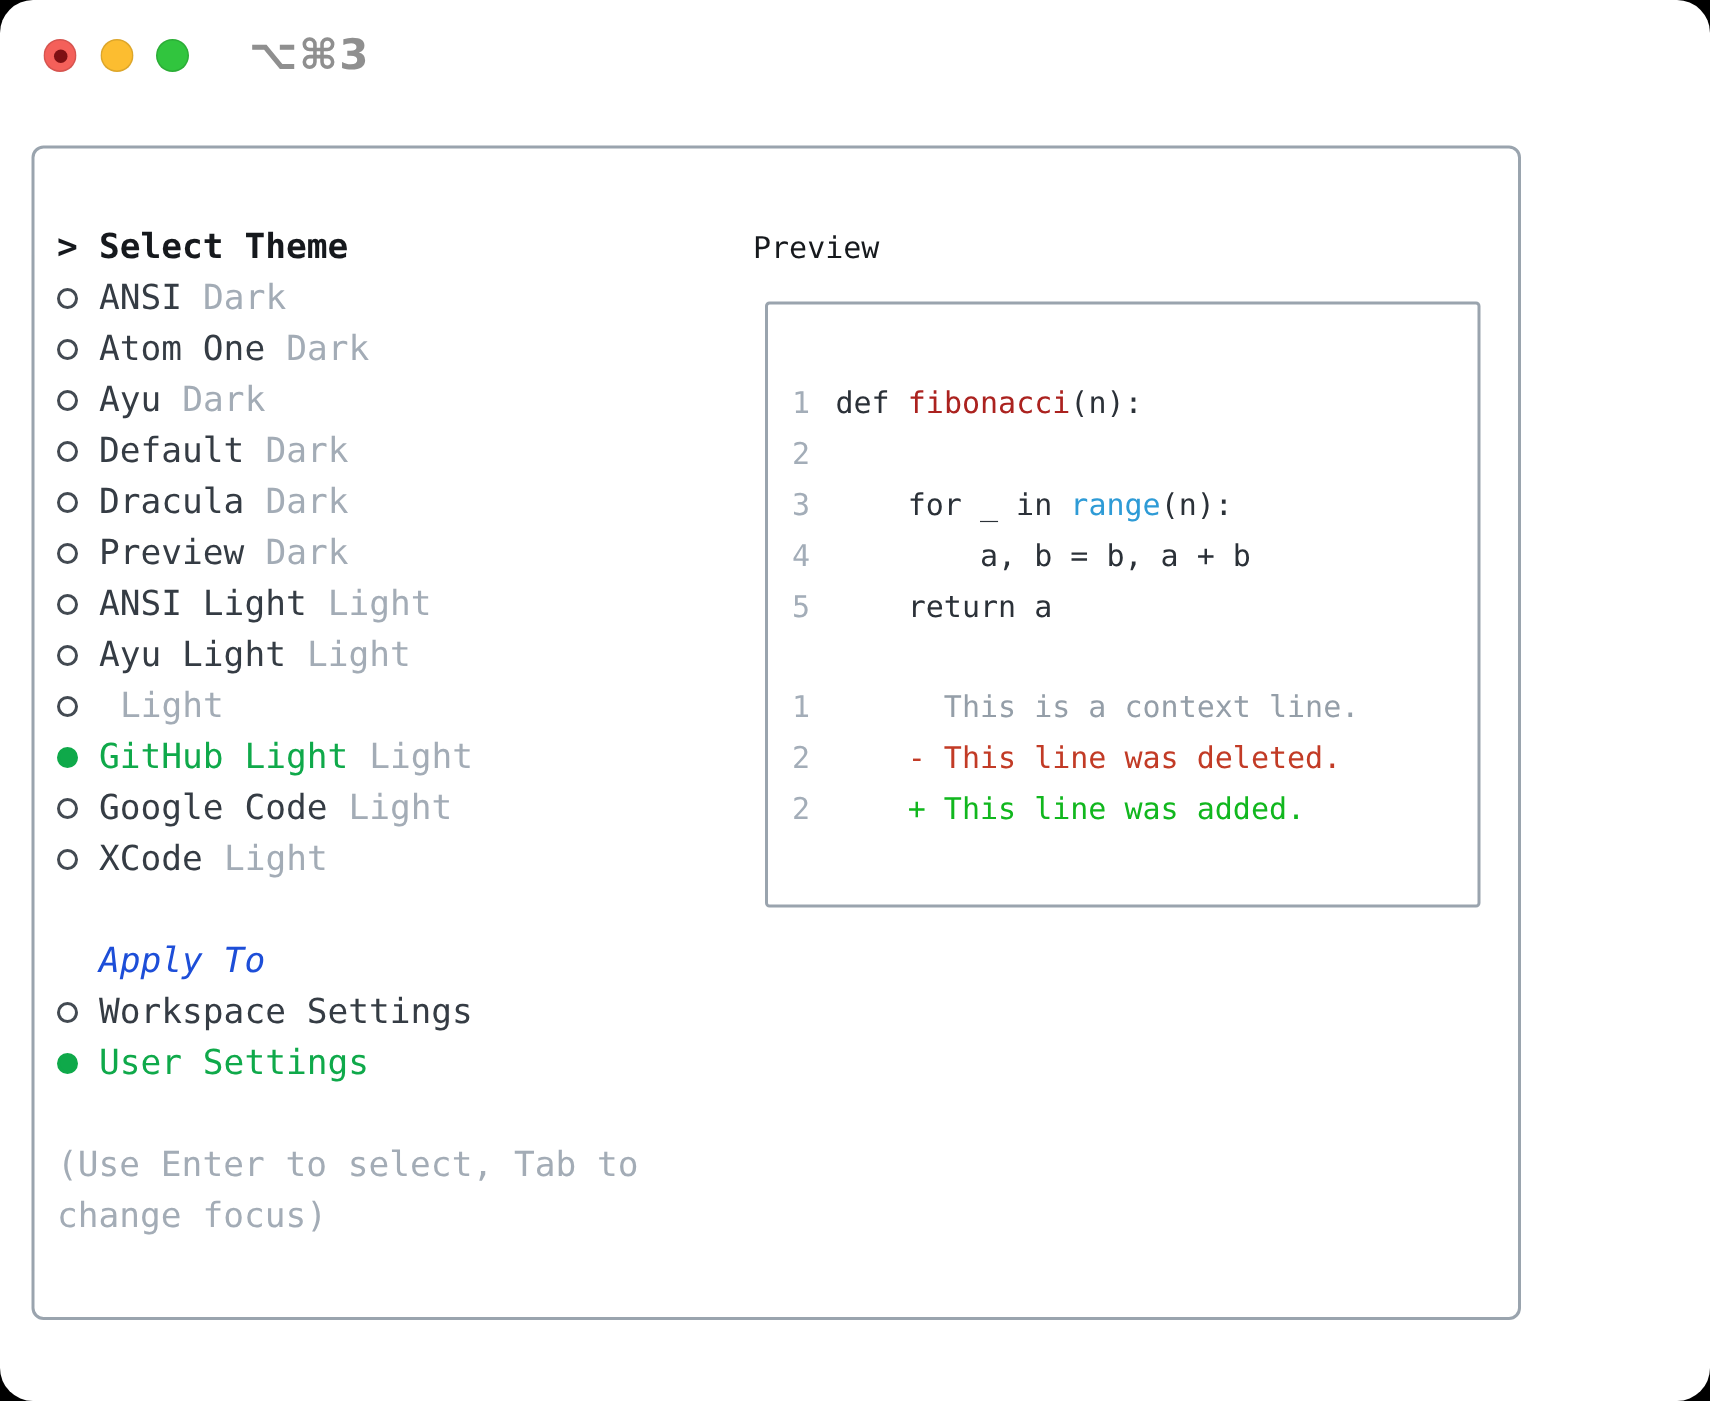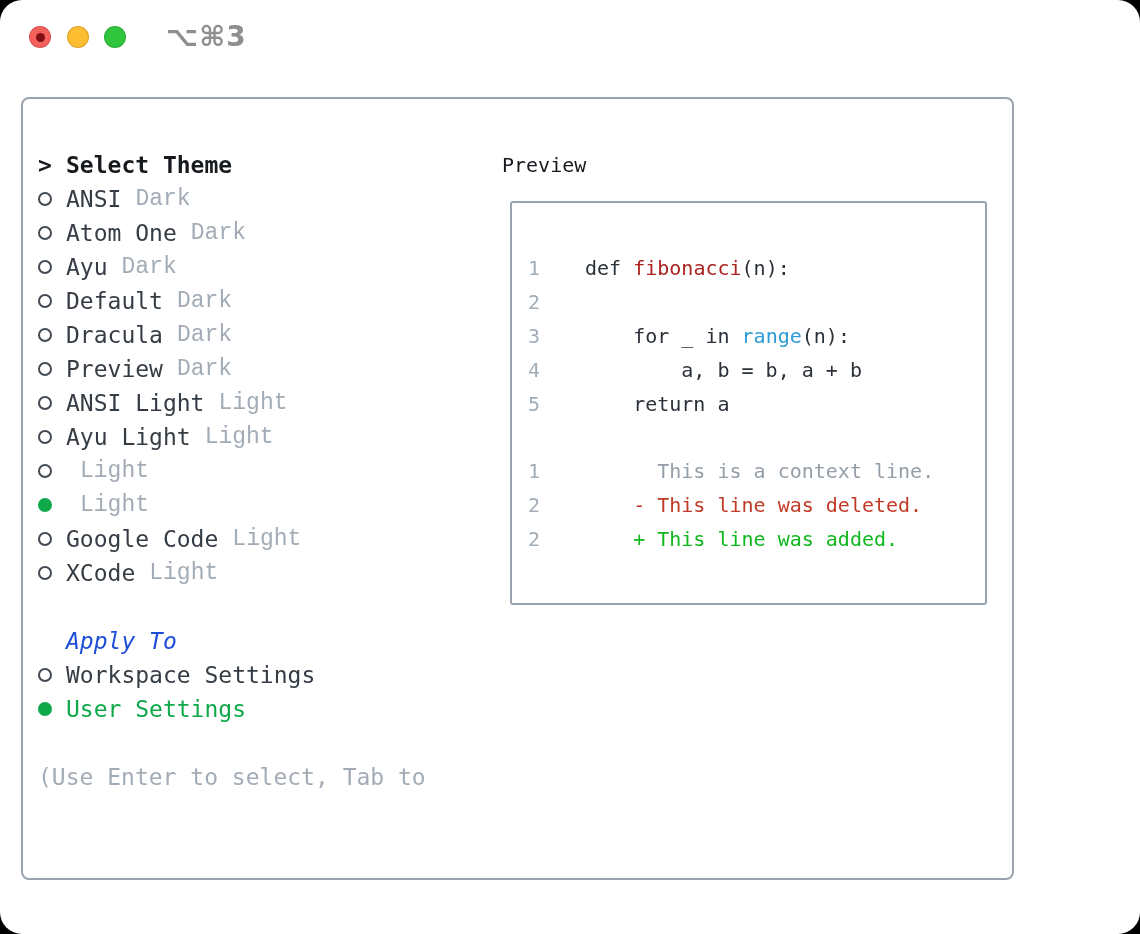--- a/index.html
+++ b/index.html
@@ -27,33 +27,33 @@
   .row { display:flex; align-items:center; height:34px; font-size:23px; color:#353c44; }
   .slot { display:flex; align-items:center; justify-content:flex-start;
           width:28px; flex:0 0 28px; }
   .theme-block { position:absolute; left:38px; top:148px; }
   .apply-block { position:absolute; left:38px; top:624px; }
   .hdr { font-weight:bold; color:#16191d; }
   .prefix { font-weight:bold; color:#16191d; font-size:23px; }
   .radio { width:14px; height:14px; border-radius:50%; border:2px solid #434a52; }
   .radio.filled { background:#0fa94a; border-color:#0fa94a; }
   .row.selected .name { color:#0fa94a; }
-  .tag { color:#a3acb6; margin-left:14px;font-family:Liberation Mono, monospace; }
+  .tag { color:#a3acb6; margin-left:14px; }
   .apply-hdr { color:#1d4ed8;font-style:italic; }
   .hint { position:absolute; left:38px; top:760px; font-size:23px; line-height:34px;
           color:#a3acb6; white-space:pre; }
   
   .preview-hdr { position:absolute; left:502px; top:148px; height:34px; display:flex;
                  align-items:center; font-size:20px; font-weight:normal; color:#16191d; }
   .preview-box { position:absolute; left:510px; top:201px; width:477px; height:404px;
                  border:2px solid #9aa4ae; border-radius:3px; background:#fff; }
   .code-area { position:absolute; left:528px; top:251px; font-size:20px; }
   .cline { display:flex; height:34px; align-items:center; }
   .lno { width:29px; flex:0 0 29px; color:#a3adb8; }
-  .ctext { white-space:pre;margin-left:28px; }
+  .ctext { white-space:pre; }
   .spacer { height:33px; }
   .tok-fg { color:#2b3138; }
   .tok-func { color:#ab221f; }
   .tok-num { color:#0e7e86; }
   .tok-builtin { color:#2e9bd6; }
   .tok-ctx { color:#949ea8; }
   .tok-del { color:#c23b26; }
   .tok-add { color:#11b71e; }
 </style>
 </head>
@@ -146,20 +146,21 @@
     <span class="slot">
             <span class="radio"></span>
           </span>
     <span class="tag">Light</span>
   </div>
 
   <div class="row selected">
     <span class="slot">
             <span class="radio filled"></span>
           </span>
+    <span class="name">GitHub Light</span>
     <span class="tag">Light</span>
   </div>
 
   <div class="row">
     <span class="slot">
             <span class="radio"></span>
           </span>
     <span class="name">Google Code</span>
     <span class="tag">Light</span>
   </div>
@@ -191,21 +192,21 @@
   <div class="row selected">
     <span class="slot">
             <span class="radio filled"></span>
           </span>
     <span class="name">User Settings</span>
 
   </div>
 </div>
   </div>
 
-  <div class="hint"><span>(Use Enter to select, Tab to</span><br></div>
+  <div class="hint"><span>(Use Enter to select, Tab to</span><br><span>change focus)</span></div>
 
   <div class="preview-hdr">Preview</div>
   <div class="preview-box"></div>
   <div class="code-area" id="code-area">
       <div class="cline">
         <span class="lno">1</span>
         <span class="ctext"><span class="tok-fg">def </span><span class="tok-func">fibonacci</span><span class="tok-fg">(n):</span></span>
       </div>
       <div class="cline">
         <span class="lno">2</span>

